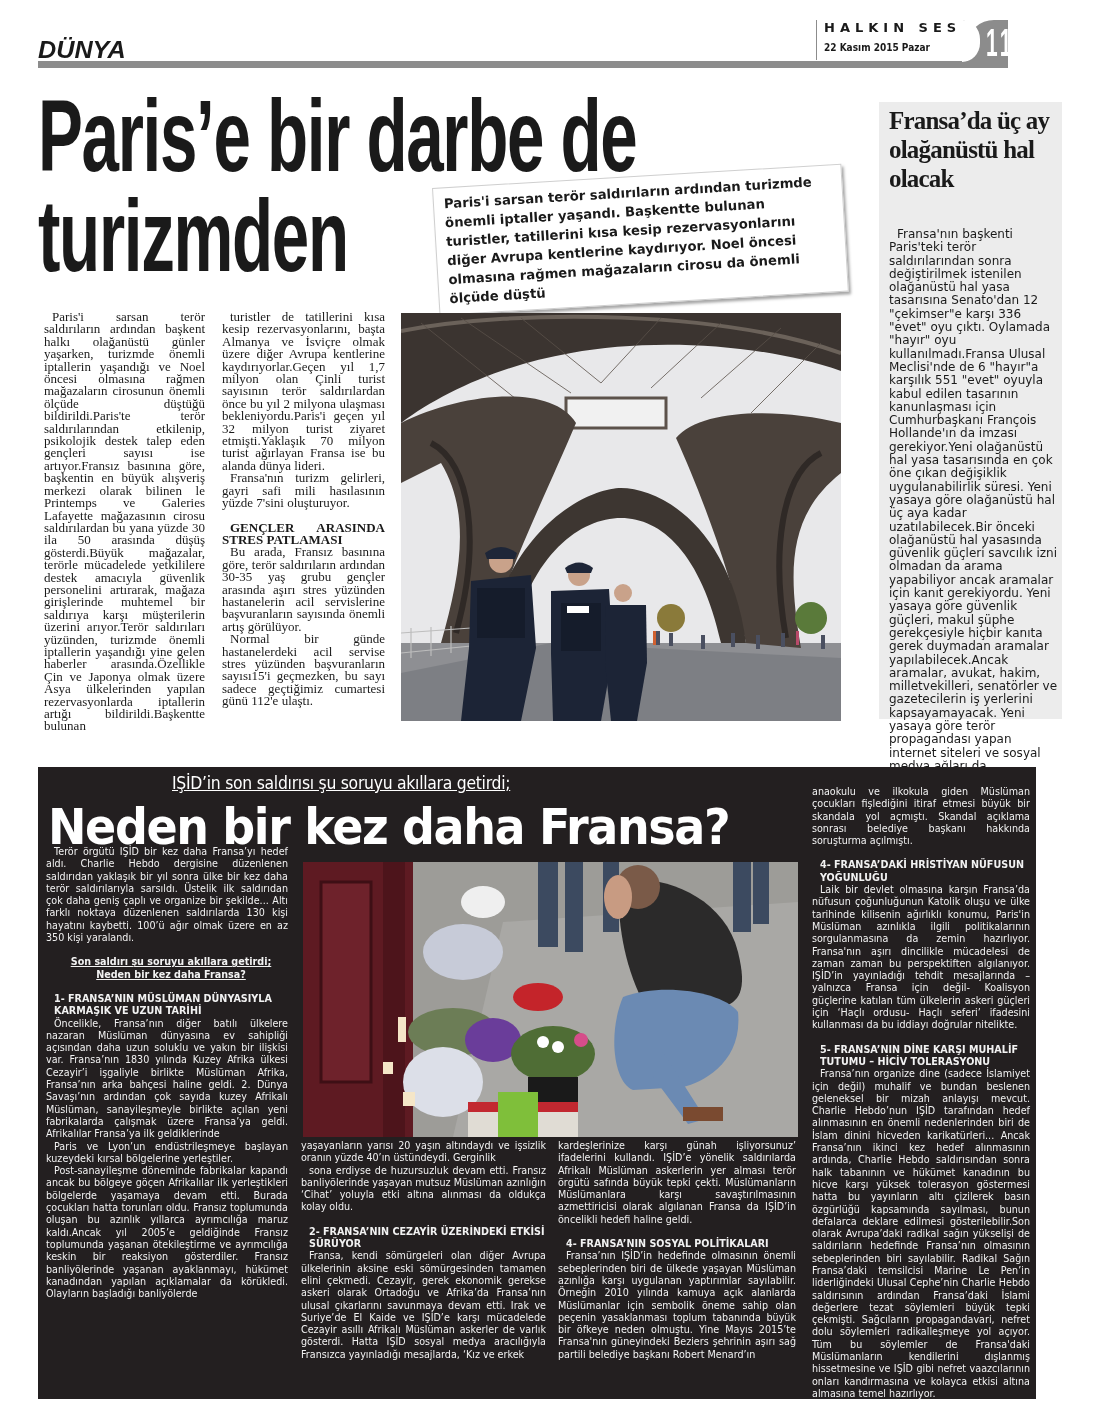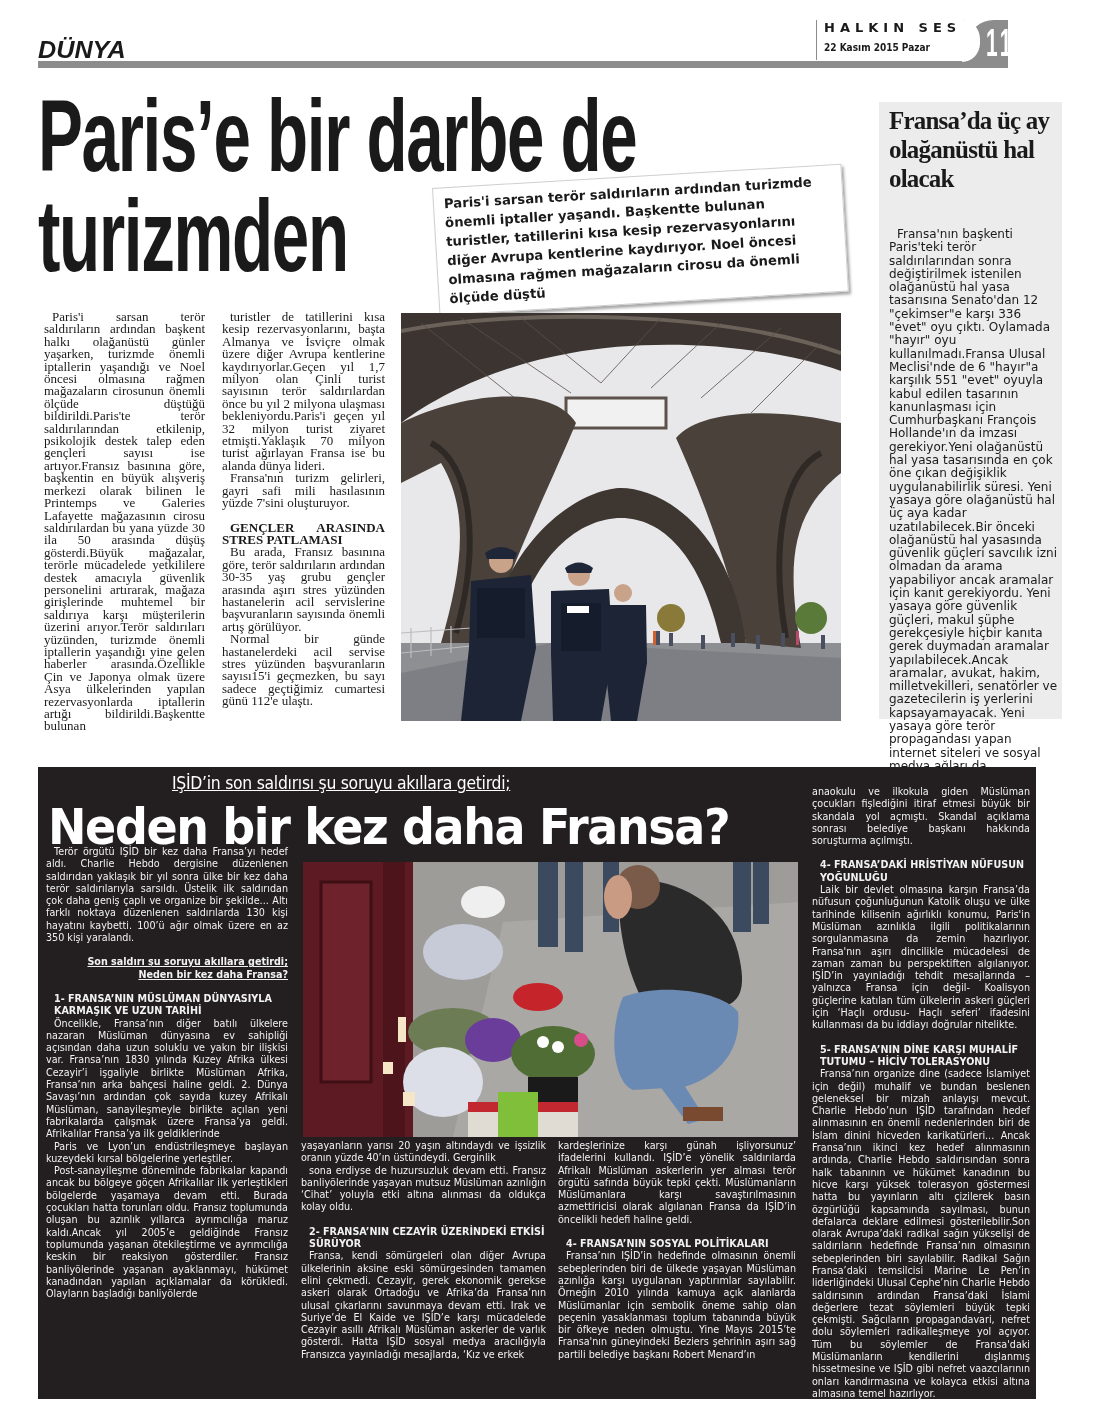--- a/index.html
+++ b/index.html
@@ -92,21 +92,21 @@
     position: absolute; left: 48px; top: 798px; font-family: "DejaVu Sans", sans-serif; font-weight: bold;
     font-size: 50px; color: #ffffff; letter-spacing: -1.5px; white-space: nowrap;
     transform: scaleX(0.92); transform-origin: left top;
   }
   .fcol {
     position: absolute; font-family: "DejaVu Sans", sans-serif; font-size: 9.6px; line-height: 12.3px;
     color: #f2f2f2; text-align: justify;
   }
   .fcol p { text-indent: 8px; }
   .fcol .fsub { font-weight: bold; margin-top: 12px; text-indent: 0; padding-left: 8px; text-align: left; }
-  .fcol .fq { font-weight: bold; text-decoration: underline; text-indent: 0; padding-left: 8px; margin-top: 12px; text-align: right; }
+  .fcol .fq { font-weight: bold; text-decoration: underline; text-indent: 0; padding-left: 8px; margin-top: 12px; text-align: center; }
   .fc1 { left: 46px; top: 846px; width: 242px; }
   .fc2 { left: 301px; top: 1140px; width: 245px; }
   .fc3 { left: 558px; top: 1140px; width: 238px; }
   .fc4 { left: 812px; top: 776px; width: 218px; margin-top: 10px; }
 
   .photo-mourner {
     position: absolute; left: 303px; top: 862px; width: 495px; height: 275px; overflow: hidden; background: #8a8a88;
   }
 </style>
 </head>

